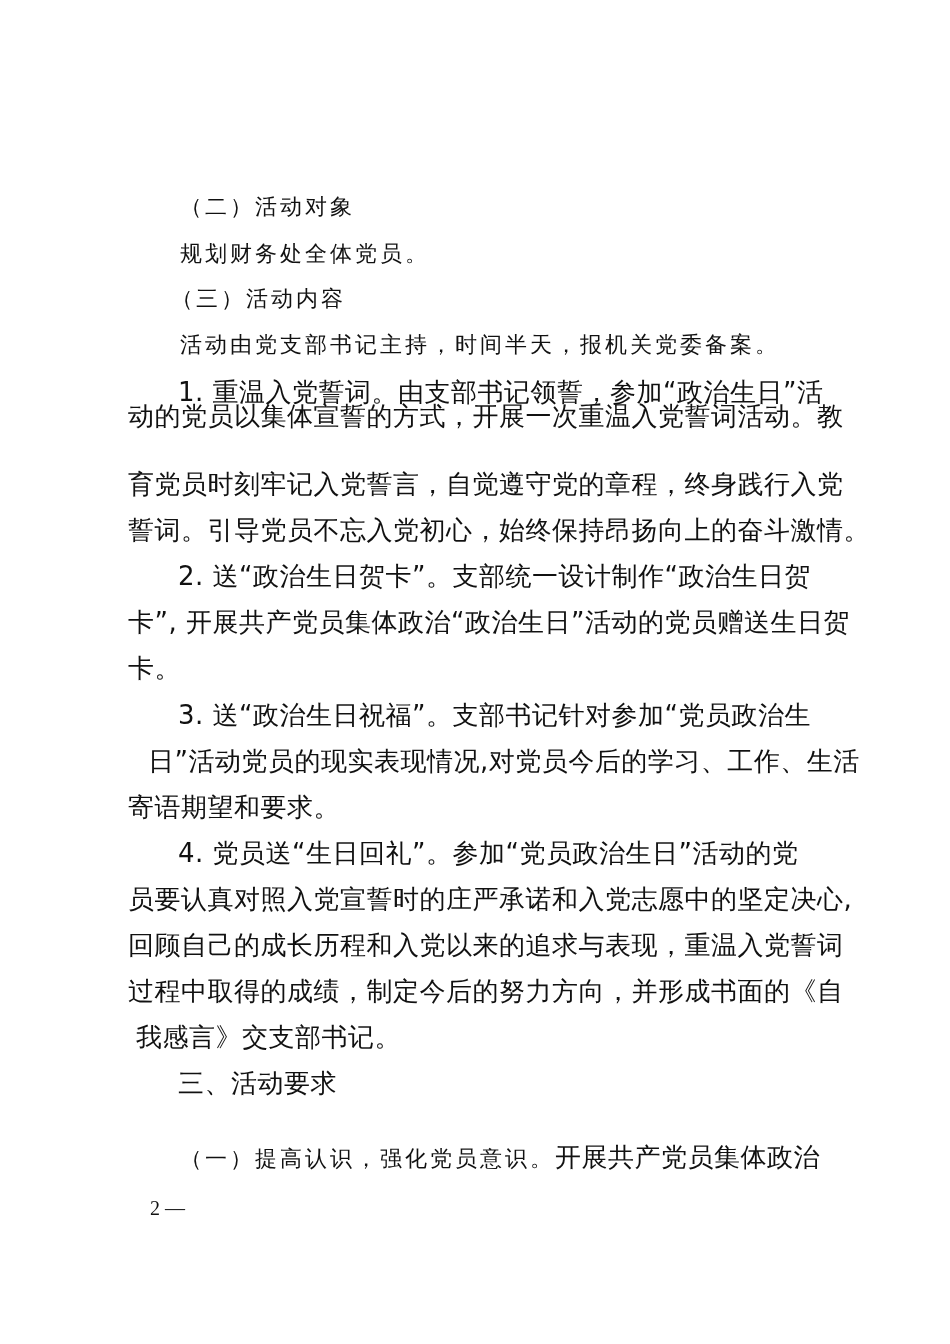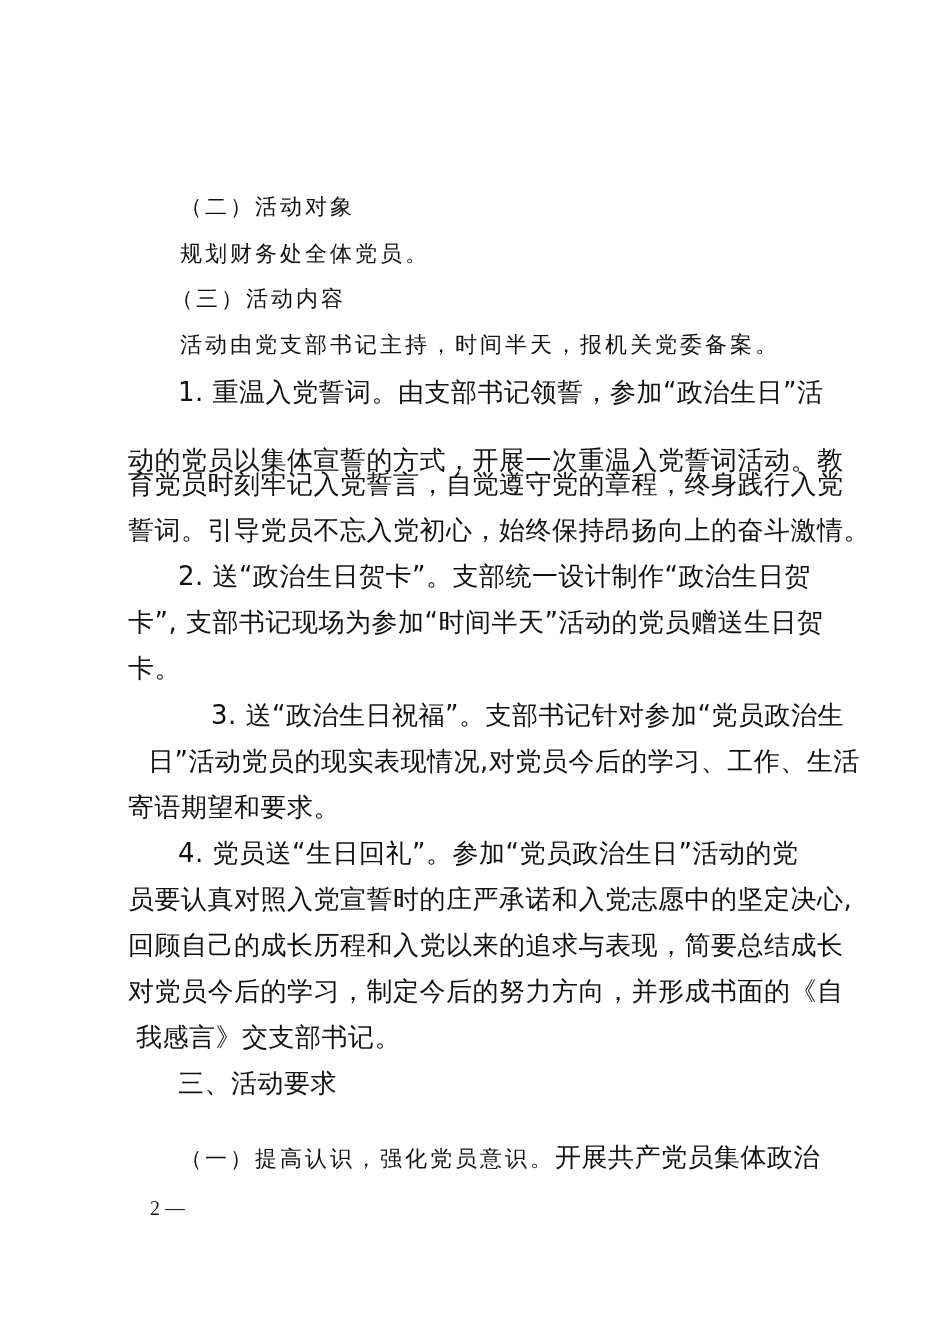--- a/index.html
+++ b/index.html
@@ -13,36 +13,36 @@
 </head>
 <body>
 
 <div>
   <div class="line kai" style="left:180px;top:196px;text-align:right;">（二）活动对象</div>
   <div class="line kai" style="left:180px;top:243px;">规划财务处全体党员。</div>
   <div class="line kai" style="left:171px;top:288px;">（三）活动内容</div>
   <div class="line kai" style="left:180px;top:334px;">活动由党支部书记主持，时间半天，报机关党委备案。</div>
 
   <div class="line body-text" style="left:178px;top:379px;">1. 重温入党誓词。由支部书记领誓，参加“政治生日”活</div>
-  <div class="line body-text" style="left:128px;top:447px;">动的党员以集体宣誓的方式，开展一次重温入党誓词活动。教</div>
+  <div class="line body-text" style="left:128px;top:404px;font-family:Liberation Serif, serif;">动的党员以集体宣誓的方式，开展一次重温入党誓词活动。教</div>
   <div class="line body-text" style="left:128px;top:471px;">育党员时刻牢记入党誓言，自觉遵守党的章程，终身践行入党</div>
   <div class="line body-text" style="left:128px;top:517px;">誓词。引导党员不忘入党初心，始终保持昂扬向上的奋斗激情。</div>
 
   <div class="line body-text" style="left:178px;top:563px;">2. 送“政治生日贺卡”。支部统一设计制作“政治生日贺</div>
-  <div class="line body-text" style="left:128px;top:609px;">卡”, 支部书记现场为参加“时间半天”活动的党员赠送生日贺</div>
+  <div class="line body-text" style="left:128px;top:609px;">卡”, 开展共产党员集体政治“政治生日”活动的党员赠送生日贺</div>
   <div class="line body-text" style="left:128px;top:655px;">卡。</div>
 
-  <div class="line body-text" style="left:178px;top:702px;margin-left:33px;">3. 送“政治生日祝福”。支部书记针对参加“党员政治生</div>
+  <div class="line body-text" style="left:178px;top:702px;">3. 送“政治生日祝福”。支部书记针对参加“党员政治生</div>
   <div class="line body-text" style="left:128px;top:748px;margin-left:20px;">日”活动党员的现实表现情况,对党员今后的学习、工作、生活</div>
   <div class="line body-text" style="left:128px;top:794px;">寄语期望和要求。</div>
 
   <div class="line body-text" style="left:178px;top:840px;">4. 党员送“生日回礼”。参加“党员政治生日”活动的党</div>
   <div class="line body-text" style="left:128px;top:886px;text-align:center;">员要认真对照入党宣誓时的庄严承诺和入党志愿中的坚定决心,</div>
-  <div class="line body-text" style="left:128px;top:932px;">回顾自己的成长历程和入党以来的追求与表现，简要总结成长</div>
-  <div class="line body-text" style="left:128px;top:978px;">对党员今后的学习，制定今后的努力方向，并形成书面的《自</div>
+  <div class="line body-text" style="left:128px;top:932px;">回顾自己的成长历程和入党以来的追求与表现，重温入党誓词</div>
+  <div class="line body-text" style="left:128px;top:978px;">过程中取得的成绩，制定今后的努力方向，并形成书面的《自</div>
   <div class="line body-text" style="left:136px;top:1024px;">我感言》交支部书记。</div>
 
   <div class="line body-text" style="left:178px;top:1070px;">三、活动要求</div>
 
   <div class="line" style="left:180px;top:1144px;">
     <span class="kai">（一）提高认识，强化党员意识。</span><span class="body-text">开展共产党员集体政治</span>
   </div>
 
   <div class="pagenum">2 —</div>
 </div>

